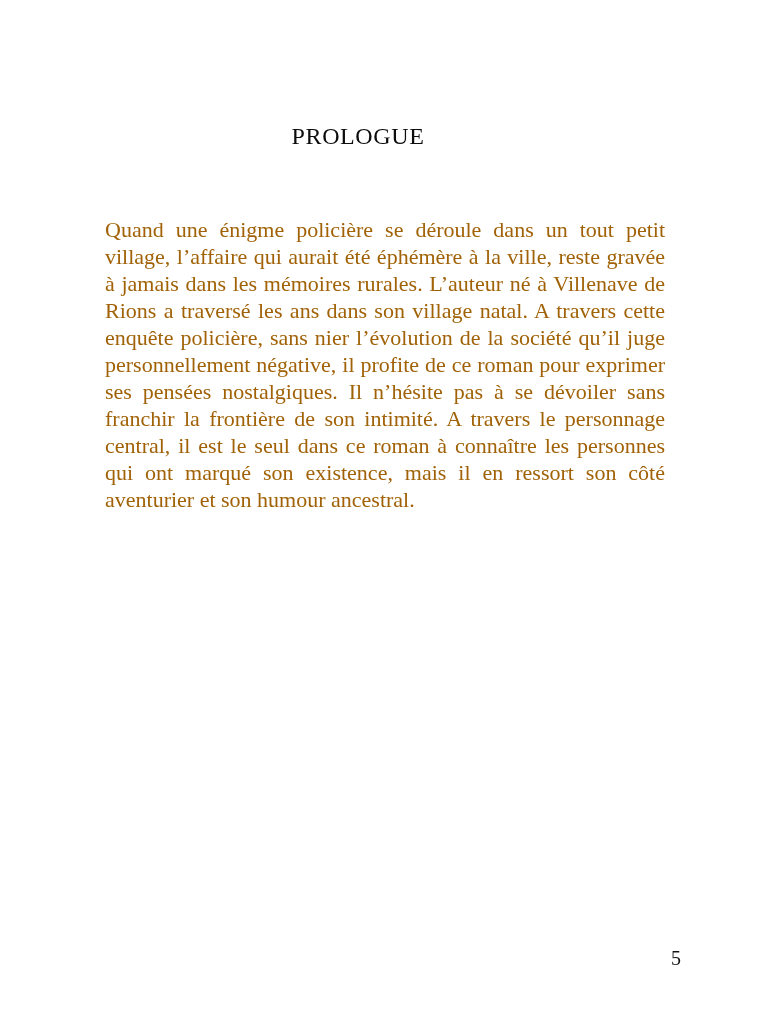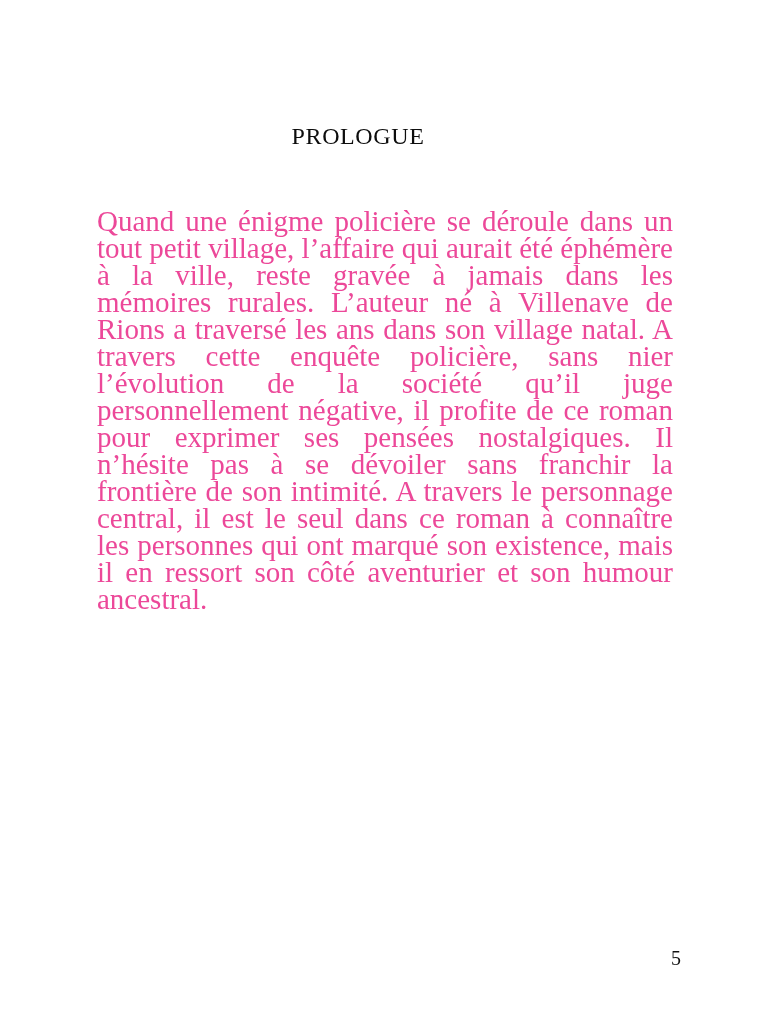--- a/index.html
+++ b/index.html
@@ -42,26 +42,26 @@
 
   
   .body-block {
     position: absolute;
     left: 89px;
     top: 200px;
     width: 592px;
   }
 
   .body-paragraph {
-    margin: 8px;
-    font-size: 29px;
+    margin: 16px;
+    font-size: 22px;
     line-height: 27px;
     text-align: justify;
     text-justify: inter-word;
-    color: #ec4899;
+    color: #a16207;
     hyphens: none;
     -webkit-hyphens: none;
   }
 
   
   .page-number {
     position: absolute;
     left: 89px;
     top: 946px;
     width: 592px;

